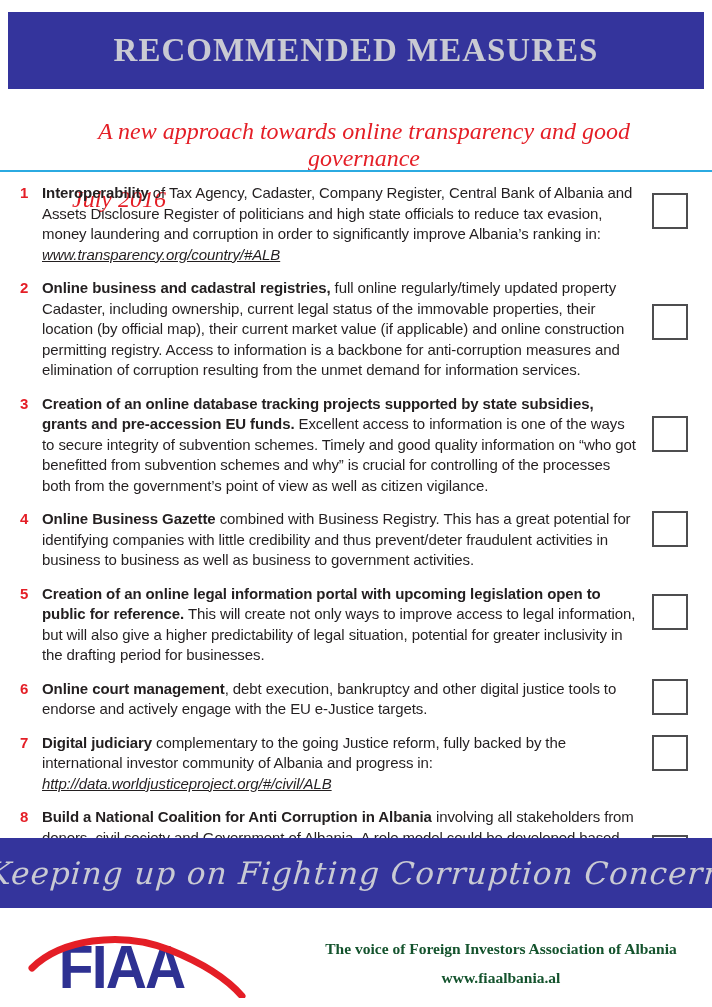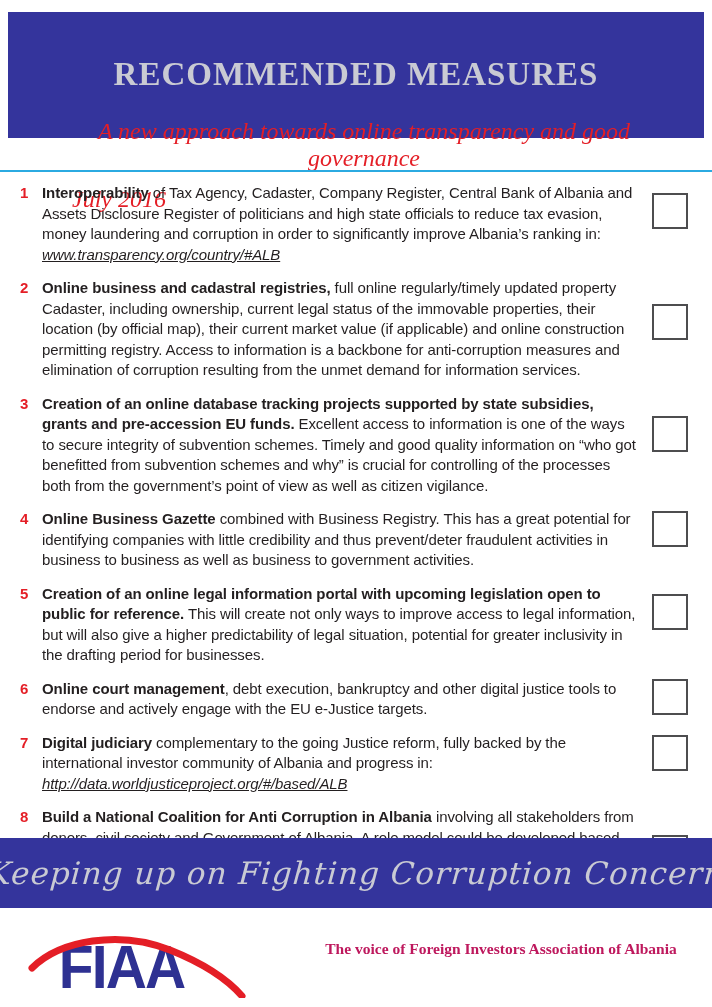--- a/index.html
+++ b/index.html
@@ -15,21 +15,21 @@
   html,body{width:712px;}
   body{
     position:relative;
     width:712px;height:1007px;
     background:#ffffff;
     font-family:"Liberation Sans", sans-serif;
     overflow:hidden;
   }
   
   .header-banner{
-    position:absolute;top:12px;left:8px;right:8px;height:126px;
+    position:absolute;top:12px;left:8px;right:8px;height:77px;
     background:var(--header_bg);
     display:flex;justify-content:center;align-items:center;
     gap:4px;
   }
   .header-banner .line{
     font-family:"Liberation Serif", serif;
     font-weight:700;
     font-size:33px;
     letter-spacing:1px;
     color:var(--silver);
@@ -127,21 +127,21 @@
     margin-top:13px;
     white-space:nowrap;
   }
   .footer-right{
     flex:1;
     text-align:center;
     padding-top:32px;
     padding-right:10px;
     font-family:"Liberation Serif", serif;
     font-weight:700;
-    color:#be185d;
+    color:#14532d;
   }
   .footer-right .voice-line{font-size:15.5px;}
   .footer-right .site-line{font-size:15.5px;margin-top:11px;}
 </style>
 </head>
 <body>
 
 <div class="header-banner">
   <div class="line">RECOMMENDED MEASURES</div>
 </div>
@@ -179,21 +179,21 @@
       <p class="itext"><span class="seg-bold">Creation of an online legal information portal with upcoming legislation open to public for reference.</span><span class="seg-regular"> This will create not only ways to improve access to legal information, but will also give a higher predictability of legal situation, potential for greater inclusivity in the drafting period for businesses.</span></p>
       <span class="checkbox"></span>
     </div>
     <div class="item">
       <span class="num">6</span>
       <p class="itext"><span class="seg-bold">Online court management</span><span class="seg-regular">, debt execution, bankruptcy and other digital justice tools to endorse and actively engage with the EU e-Justice targets.</span></p>
       <span class="checkbox"></span>
     </div>
     <div class="item">
       <span class="num">7</span>
-      <p class="itext"><span class="seg-bold">Digital judiciary</span><span class="seg-regular"> complementary to the going Justice reform, fully backed by the international investor community of Albania and progress in:</span><br><span class="seg-italic">http://data.worldjusticeproject.org/#/based/ALB</span></p>
+      <p class="itext"><span class="seg-bold">Digital judiciary</span><span class="seg-regular"> complementary to the going Justice reform, fully backed by the international investor community of Albania and progress in:</span><br><span class="seg-italic">http://data.worldjusticeproject.org/#/civil/ALB</span></p>
       <span class="checkbox"></span>
     </div>
     <div class="item">
       <span class="num">8</span>
       <p class="itext"><span class="seg-bold">Build a National Coalition for Anti Corruption in Albania</span><span class="seg-regular"> involving all stakeholders from donors, civil society and Government of Albania. A role model could be developed based on the Georgia success model: </span><span class="seg-italic">http://www.transparency.ge/en/node/911.</span><span class="seg-regular"> Similar success stories in the global framework could be: </span><span class="seg-italic">https://www.acauthorities.org/success-story</span><span class="seg-regular"> based on OECD countries with reference: </span><span class="seg-italic">https://www.oecd.org/corruption/acn/</span></p>
       <span class="checkbox"></span>
     </div>
   </div>
 
 <div class="slogan-banner">
@@ -203,14 +203,15 @@
 <div class="page-footer">
   <div class="footer-left">
     <svg width="232" height="66" viewBox="0 0 232 66">
       <text x="42" y="56" font-family="Liberation Sans, sans-serif" font-weight="bold" font-size="62" letter-spacing="-2" fill="#2e3192" transform="scale(0.92,1)">FIAA</text>
       <path d="M 12 36 C 40 8, 100 -2, 150 18 C 185 32, 208 48, 222 64" fill="none" stroke="#e41e26" stroke-width="7" stroke-linecap="round"></path>
     </svg>
     <div class="logo-caption">Foreign Investors Association of Albania</div>
   </div>
   <div class="footer-right">
     <div class="voice-line">The voice of Foreign Investors Association of Albania</div>
+    <div class="site-line">www.fiaalbania.al</div>
   </div>
 </div>
 
 </body></html>

